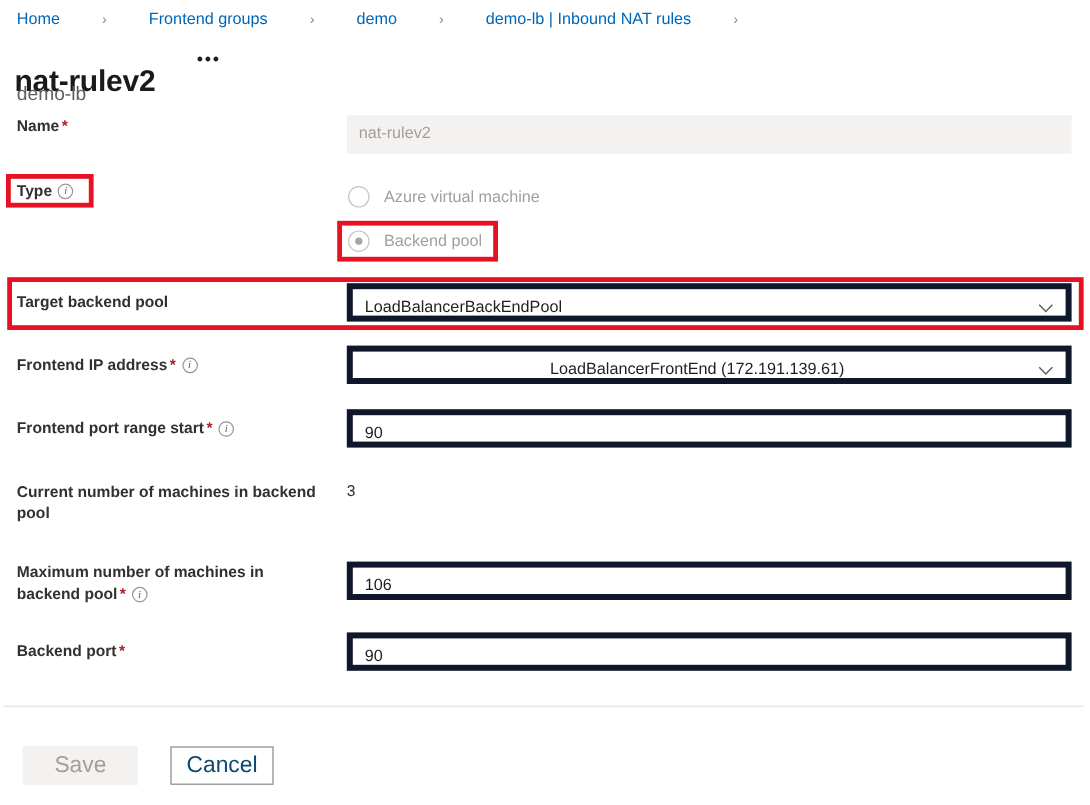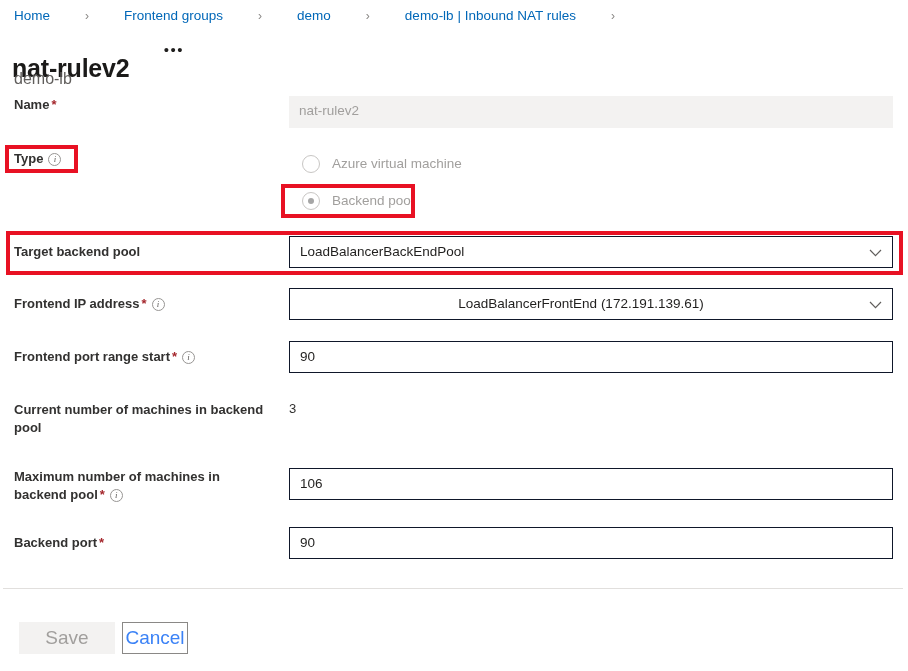--- a/index.html
+++ b/index.html
@@ -51,40 +51,40 @@
     display: inline-block; width: 13px; height: 13px;
     border: 1px solid #979593; border-radius: 50%;
     font-size: 9px; line-height: 11px; text-align: center;
     color: #605e5c; font-weight: normal; font-style: italic;
     font-family: "Liberation Serif", serif;
     vertical-align: 1px; margin-left: 5px;
   }
 
   .field {
     position: absolute; left: 289px; width: 604px; height: 32px;
-    border: 1px solid #0f172a; background: #fff;
+    border: 5px solid #0f172a; background: #fff;
     font-size: 13.5px; color: #201f1e;
     padding: 0 30px 0 10px; line-height: 30px;
     white-space: nowrap; overflow: hidden;
   }
   .field.disabled {
     border: none; background: #f3f2f1; color: #a19f9d;
   }
   .chev {
     position: absolute; right: 10px; top: 0; height: 32px;
     display: flex; align-items: center;
   }
   .chev svg { display:block; }
   .static-val {
     position: absolute; left: 289px; top: 14px;
     font-size: 13px; color: #323130; line-height: 16px;
   }
 
   
-  .radio-opt { position: absolute; left: 302px; display: flex; align-items: center; }
+  .radio-opt { position: absolute; left: 290px; display: flex; align-items: center; }
   .radio {
     width: 18px; height: 18px; border-radius: 50%;
     border: 1px solid #c8c6c4; background: #fff;
     position: relative; flex: 0 0 auto;
   }
   .radio.checked::after {
     content: ""; position: absolute; left: 5px; top: 5px;
     width: 6px; height: 6px; border-radius: 50%; background: #a6a6a6;
   }
   .radio-lbl {
@@ -107,22 +107,22 @@
     font-size: 19px; font-family: "Liberation Sans", sans-serif;
     display: flex; align-items: center; justify-content: center;
     cursor: pointer;
   }
   .btn-save {
     left: 19px; top: 622px; width: 96px;
     background: #f3f2f1; color: #a19f9d; border: 1px solid #f3f2f1;
     cursor: default;
   }
   .btn-cancel {
-    left: 122px; top: 622px; width: 66px;
-    background: #ffffff; color: #3b82f6; border: 1px solid #8a8886;
+    left: 142px; top: 622px; width: 86px;
+    background: #ffffff; color: #0c4a6e; border: 1px solid #8a8886;
   }
 </style>
 </head>
 <body>
 
 <div class="page">
 
   <nav class="breadcrumb">
     <span class="crumb">Home</span>
     <span class="crumb-sep">›</span>

